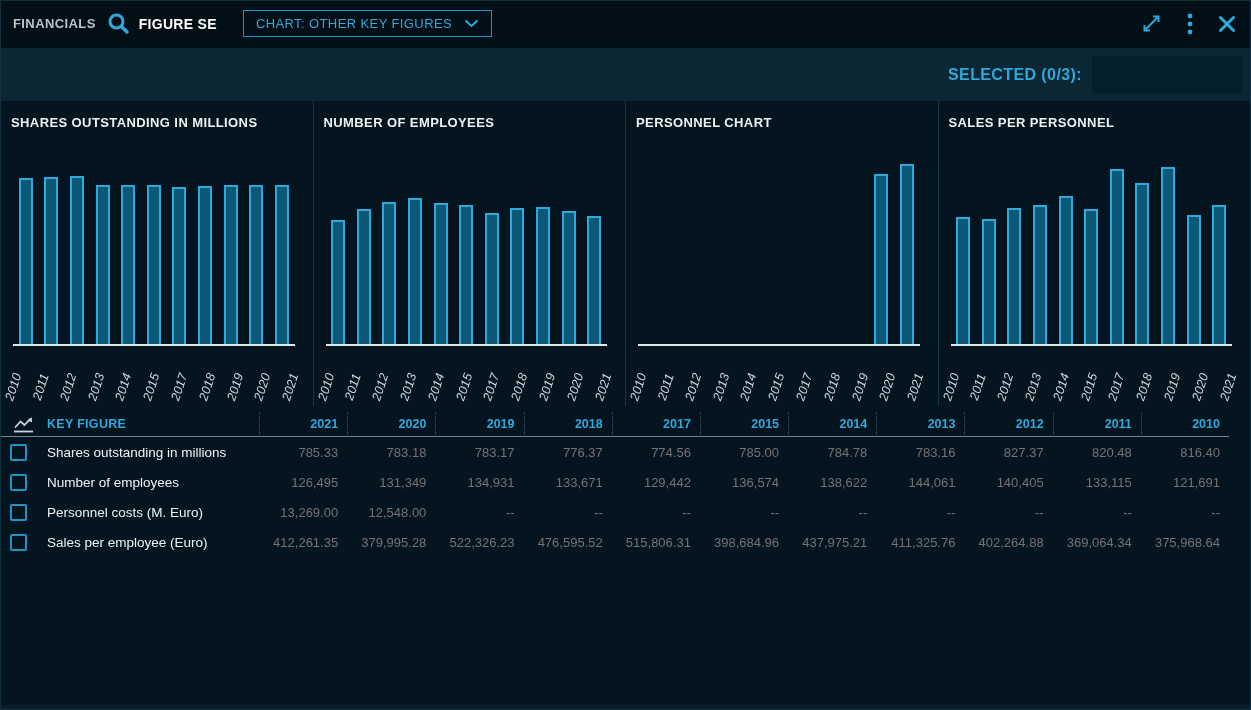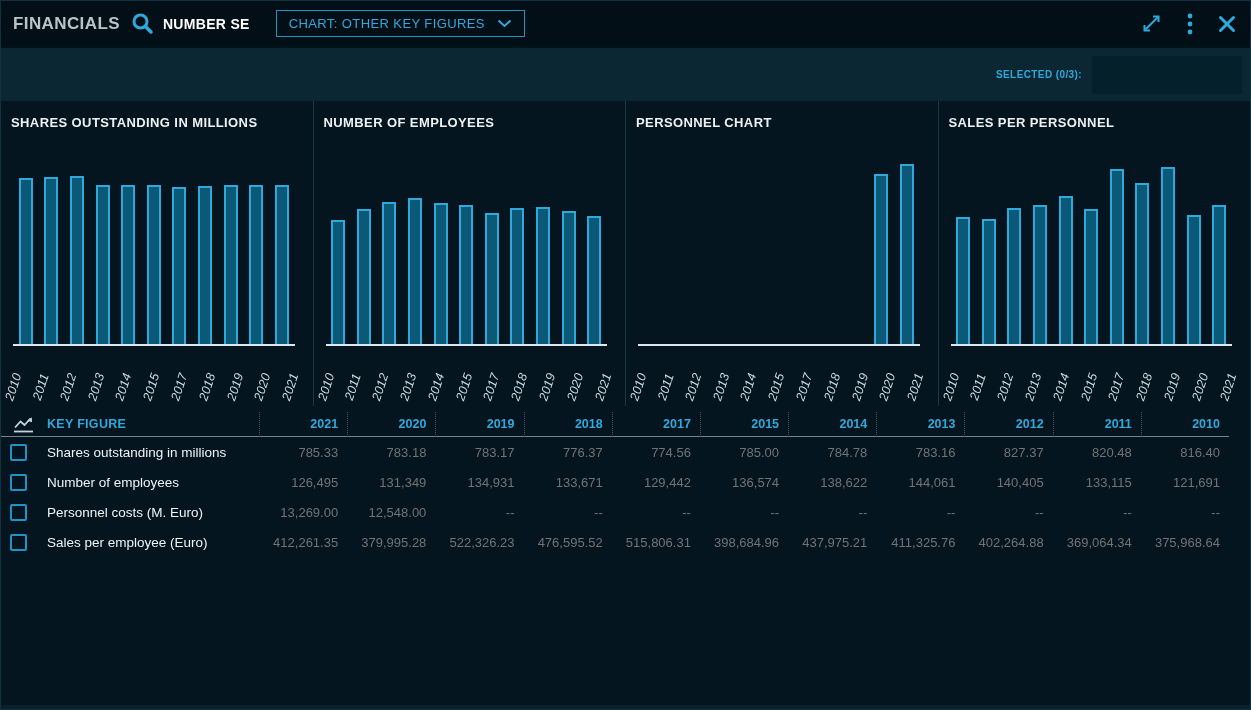--- a/index.html
+++ b/index.html
@@ -16,31 +16,31 @@
     --hdr-line:#73858e;
     --footer:#0e2a35;
   }
   *{margin:0;padding:0;box-sizing:border-box;}
   html,body{background:#000;}
   body{width:1251px;height:710px;font-family:"Liberation Sans",sans-serif;}
   .app{width:1251px;height:710px;background:var(--bg);display:flex;flex-direction:column;overflow:hidden;border:1px solid #12303d;}
 
   
   .topbar{height:45px;display:flex;align-items:center;padding:0 14px 0 12px;background:var(--bg-dark);flex:none;}
-  .app-title{color:#b9c3c8;font-size:17px;font-weight:bold;letter-spacing:.4px;}
+  .app-title{color:#b9c3c8;font-size:13px;font-weight:bold;letter-spacing:.4px;}
   .search-btn{margin:0 8px 0 10px;display:flex;align-items:center;cursor:pointer;}
   .instrument{color:#ffffff;font-size:14px;font-weight:bold;letter-spacing:.3px;}
   .selector{margin-left:26px;height:27px;border:1px solid var(--accent-dim);display:flex;align-items:center;gap:12px;padding:0 12px;cursor:pointer;}
   .selector-label{color:var(--accent);font-size:13px;font-weight:normal;letter-spacing:.4px;}
   .win-icons{margin-left:auto;display:flex;align-items:center;gap:25px;}
   .win-icons .icn{display:flex;align-items:center;cursor:pointer;}
 
   
   .subbar{height:55px;background:var(--subbar);display:flex;align-items:center;justify-content:flex-end;padding-right:8px;flex:none;border-top:2px solid #02121b;}
-  .selected-label{color:var(--accent);font-size:10px;font-weight:bold;letter-spacing:.4px;margin-right:10px;}
+  .selected-label{color:var(--accent);font-size:16px;font-weight:bold;letter-spacing:.4px;margin-right:10px;}
   .select-box{width:150px;height:38px;background:var(--input);border-radius:2px;cursor:pointer;}
 
   
   .charts{height:305px;display:flex;flex:none;background:var(--bg);}
   .panel{flex:1;min-width:0;padding:14px 10px 0 10px;display:flex;flex-direction:column;}
   .panel + .panel{border-left:1px solid var(--sep);}
   .chart-title{color:#edf1f2;font-size:13px;font-weight:bold;letter-spacing:.4px;height:18px;white-space:nowrap;}
   .plot{margin:8px 8px 0 2px;height:205px;border-bottom:2px solid #dde8ec;display:flex;align-items:flex-end;}
   .slot{flex:1;display:flex;justify-content:center;align-items:flex-end;height:100%;}
   .bar{width:14px;background:var(--bar-fill);border:2px solid var(--accent);border-bottom:none;}
@@ -75,21 +75,21 @@
 <div class="app">
 
   <div class="topbar">
     <span class="app-title">FINANCIALS</span>
     <span class="search-btn">
       <svg width="25" height="25" viewBox="0 0 25 25">
         <circle cx="10.5" cy="10.5" r="6.5" fill="none" stroke="#2fa9db" stroke-width="3"></circle>
         <line x1="15.5" y1="15.5" x2="21" y2="21" stroke="#2fa9db" stroke-width="3.5" stroke-linecap="round"></line>
       </svg>
     </span>
-    <span class="instrument">NUMBER SE</span>
+    <span class="instrument">FIGURE SE</span>
     <div class="selector">
       <span class="selector-label">CHART: OTHER KEY FIGURES</span>
       <span style="display:flex;">
         <svg width="15" height="9" viewBox="0 0 15 9">
           <polyline points="1.5,1.5 7.5,7 13.5,1.5" fill="none" stroke="#2fa9db" stroke-width="2"></polyline>
         </svg>
       </span>
     </div>
     <div class="win-icons">
       <span class="icn">

